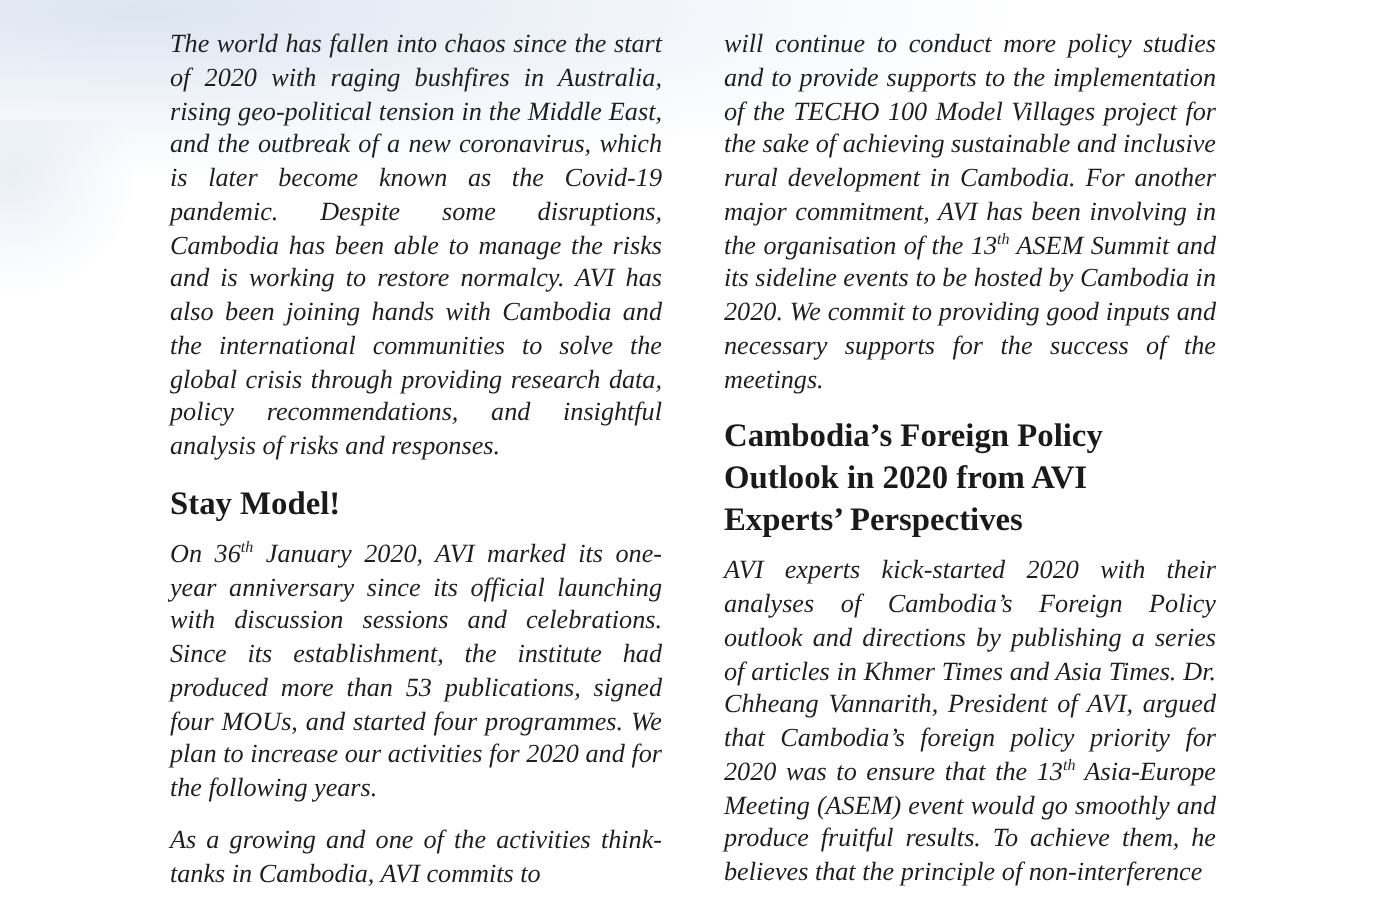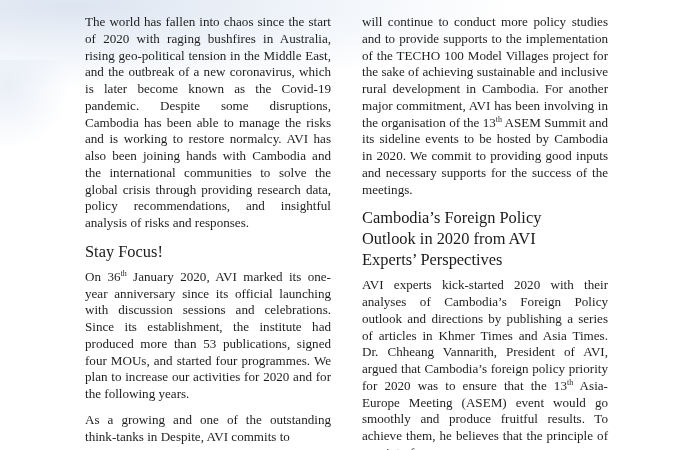--- a/index.html
+++ b/index.html
@@ -39,50 +39,51 @@
       width: 246px;
     }
     .col-left { left: 85px; }
     .col-right { left: 362px; }
     p {
       margin: 0 0 9px 0;
       font-size: 13.1px;
       line-height: 16.75px;
       text-align: justify;
       hyphens: none;
+      font-style: italic;
     }
     h2 {
       margin: 4px 16px 7px 0;
       font-family: "Liberation Serif", "DejaVu Serif", serif;
-      font-weight: normal;
+      font-weight: bold;
       font-size: 16.4px;
       line-height: 21px;
       color: #1a1a1a;
     }
     sup {
       font-size: 8px;
       line-height: 0;
       vertical-align: 5px;
       margin-top: 13px;
     }
   </style>
 </head>
 <body>
 
 <div class="wash"></div>
 <div class="wash2"></div>
 
 <div class="col col-left">
   <p>The world has fallen into chaos since the start of 2020 with raging bushfires in Australia, rising geo-political tension in the Middle East, and the outbreak of a new coronavirus, which is later become known as the Covid-19 pandemic. Despite some disruptions, Cambodia has been able to manage the risks and is working to restore normalcy. AVI has also been joining hands with Cambodia and the international communities to solve the global crisis through providing research data, policy recommendations, and insightful analysis of risks and responses.</p>
 
-  <h2>Stay Focus!</h2>
+  <h2>Stay Model!</h2>
 
   <p><span>On 36</span><sup>th</sup><span> January 2020, AVI marked its one-year anniversary since its official launching with discussion sessions and celebrations. Since its establishment, the institute had produced more than 53 publications, signed four MOUs, and started four programmes. We plan to increase our activities for 2020 and for the following years.</span></p>
 
-  <p>As a growing and one of the outstanding think-tanks in Despite, AVI commits to</p>
+  <p>As a growing and one of the activities think-tanks in Cambodia, AVI commits to</p>
 </div>
 
 <div class="col col-right">
   <p><span>will continue to conduct more policy studies and to provide supports to the implementation of the TECHO 100 Model Villages project for the sake of achieving sustainable and inclusive rural development in Cambodia. For another major commitment, AVI has been involving in the organisation of the 13</span><sup>th</sup><span> ASEM Summit and its sideline events to be hosted by Cambodia in 2020. We commit to providing good inputs and necessary supports for the success of the meetings.</span></p>
 
   <h2>Cambodia’s Foreign Policy Outlook in 2020 from AVI Experts’ Perspectives</h2>
 
   <p><span>AVI experts kick-started 2020 with their analyses of Cambodia’s Foreign Policy outlook and directions by publishing a series of articles in Khmer Times and Asia Times. Dr. Chheang Vannarith, President of AVI, argued that Cambodia’s foreign policy priority for 2020 was to ensure that the 13</span><sup>th</sup><span> Asia-Europe Meeting (ASEM) event would go smoothly and produce fruitful results. To achieve them, he believes that the principle of non-interference</span></p>
 </div>
 

